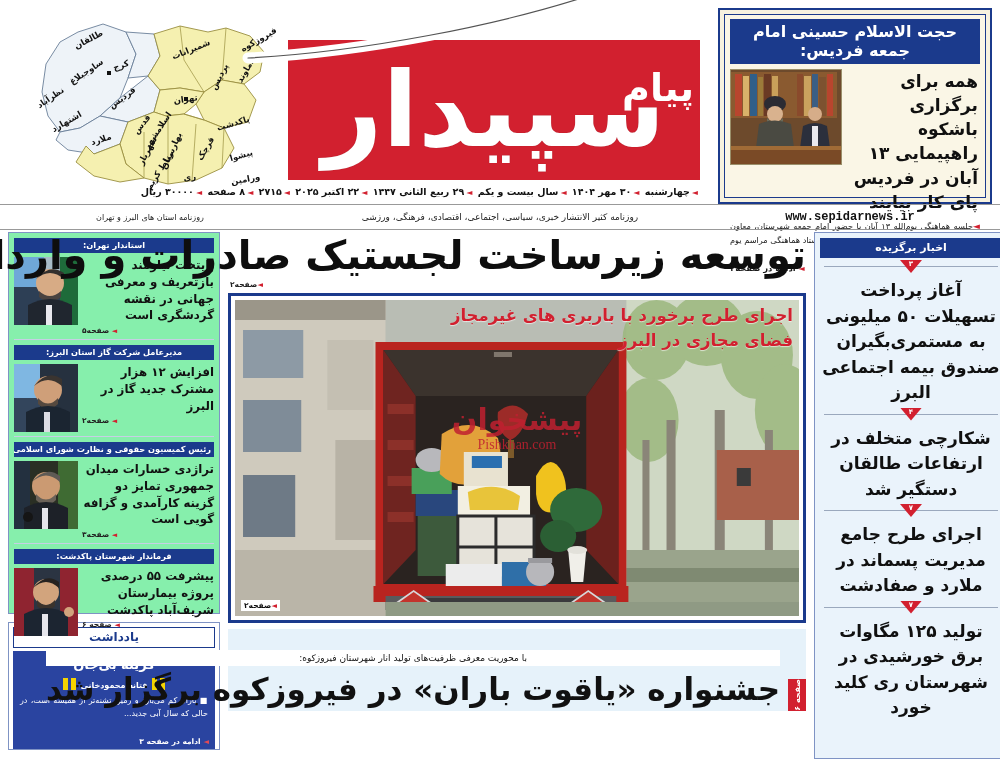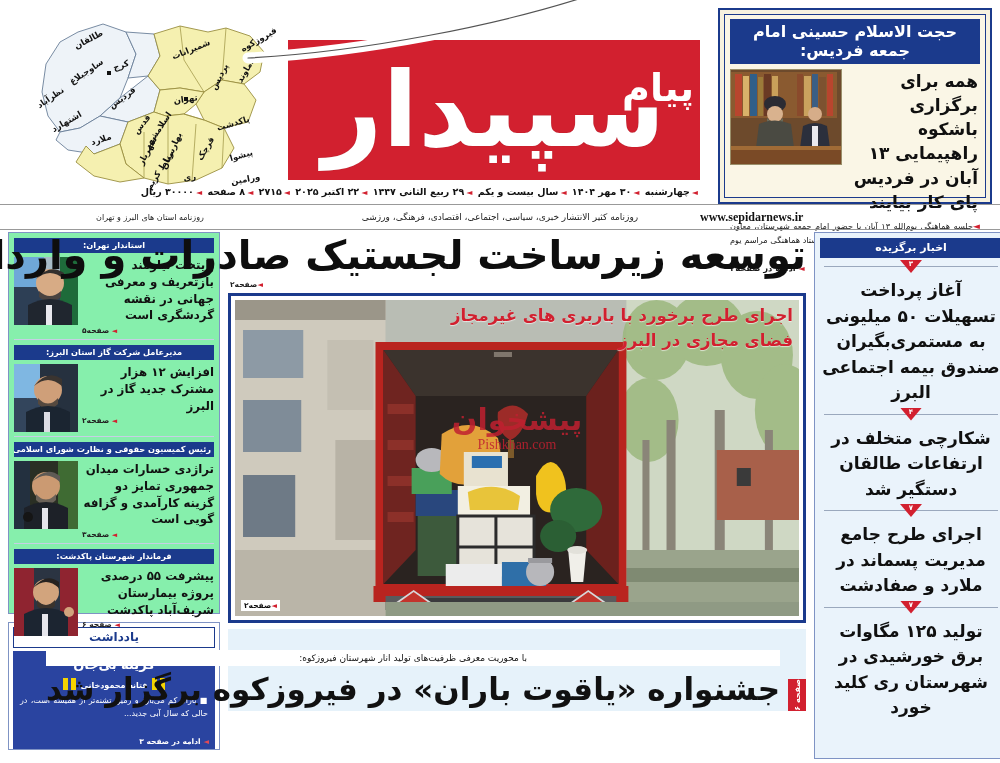--- a/index.html
+++ b/index.html
@@ -132,23 +132,23 @@
   }
   .tag-right {
     width: 300px; text-align: center;
     font-size: 8px; color: #222; direction: rtl;
   }
   .tag-mid {
     flex: 1; text-align: center;
     font-size: 9px; color: #222; direction: rtl;
   }
   .tag-left {
-    width: 300px; 
+    width: 300px; text-align: center;
     font-size: 12px; color: #111; font-weight: 700;
-    font-family: Liberation Serif, serif;
+    font-family: Liberation Mono, monospace;
     direction: ltr;
   }
 
   
   .cols {
     position: absolute; top: 232px; left: 0;
     width: 1000px; height: 531px;
   }
 
   

